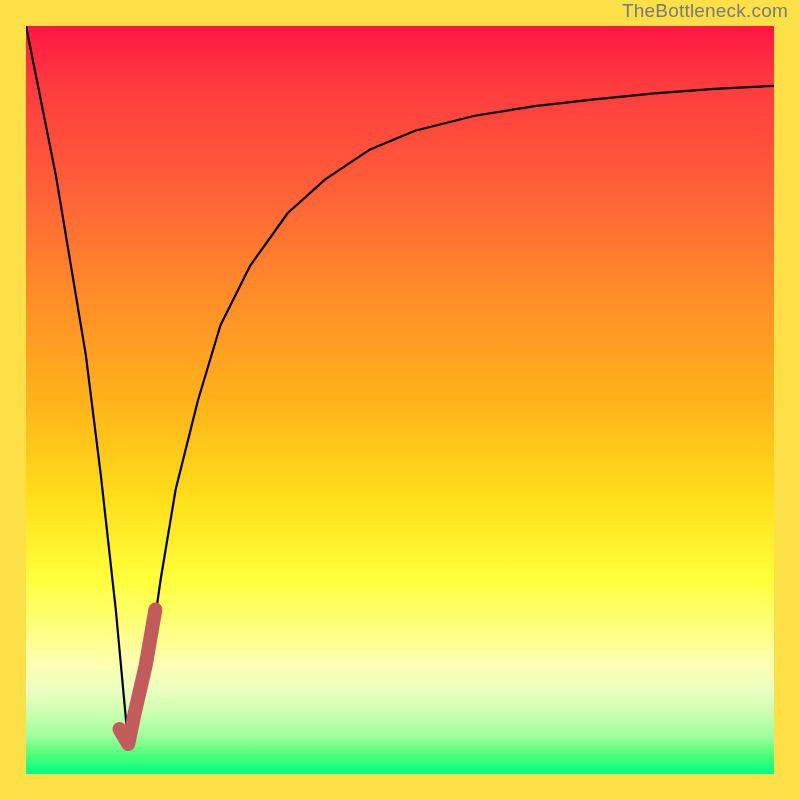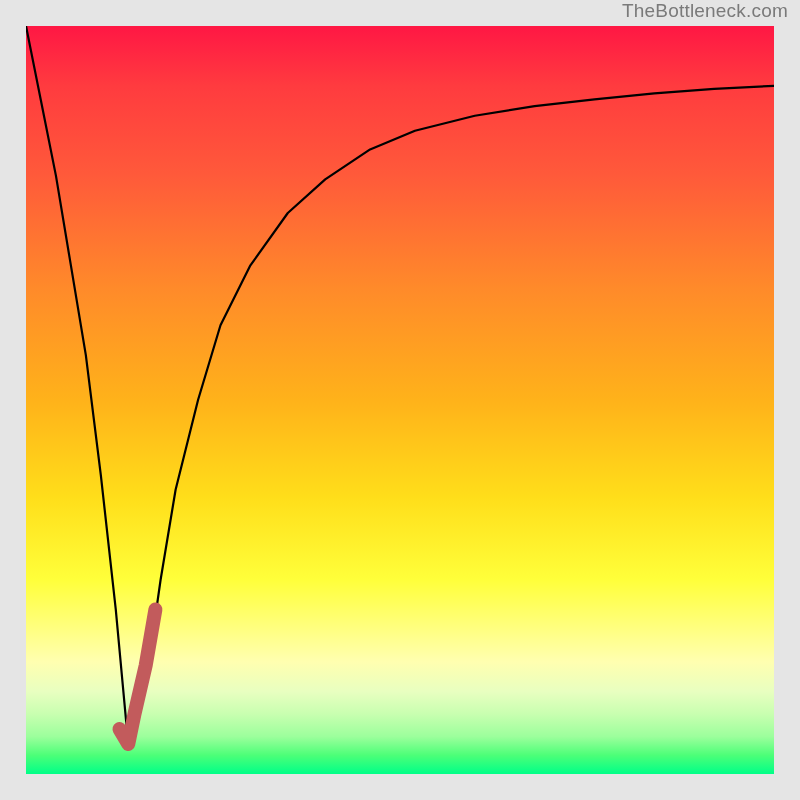--- a/index.html
+++ b/index.html
@@ -10,21 +10,21 @@
     overflow: hidden;
     background: #000;
     font-family: Arial, Helvetica, sans-serif;
   }
   .frame {
     position: absolute;
     top: 0;
     left: 0;
     width: 800px;
     height: 800px;
-    background: #e5e5e5;
+    background: #fde047;
   }
   .plot {
     position: absolute;
     top: 26px;
     left: 26px;
     width: 748px;
     height: 748px;
     overflow: hidden;
   }
   .gradient {

